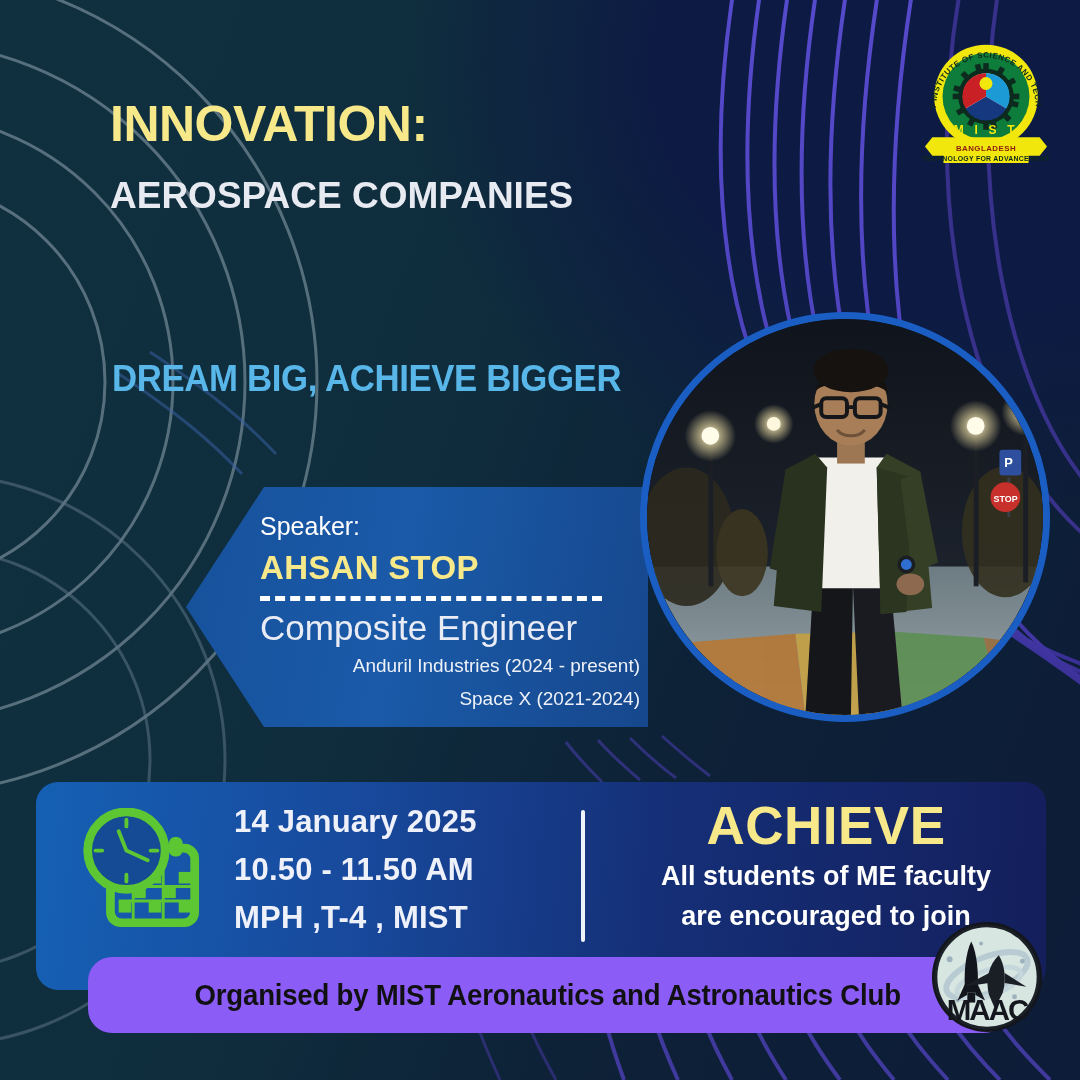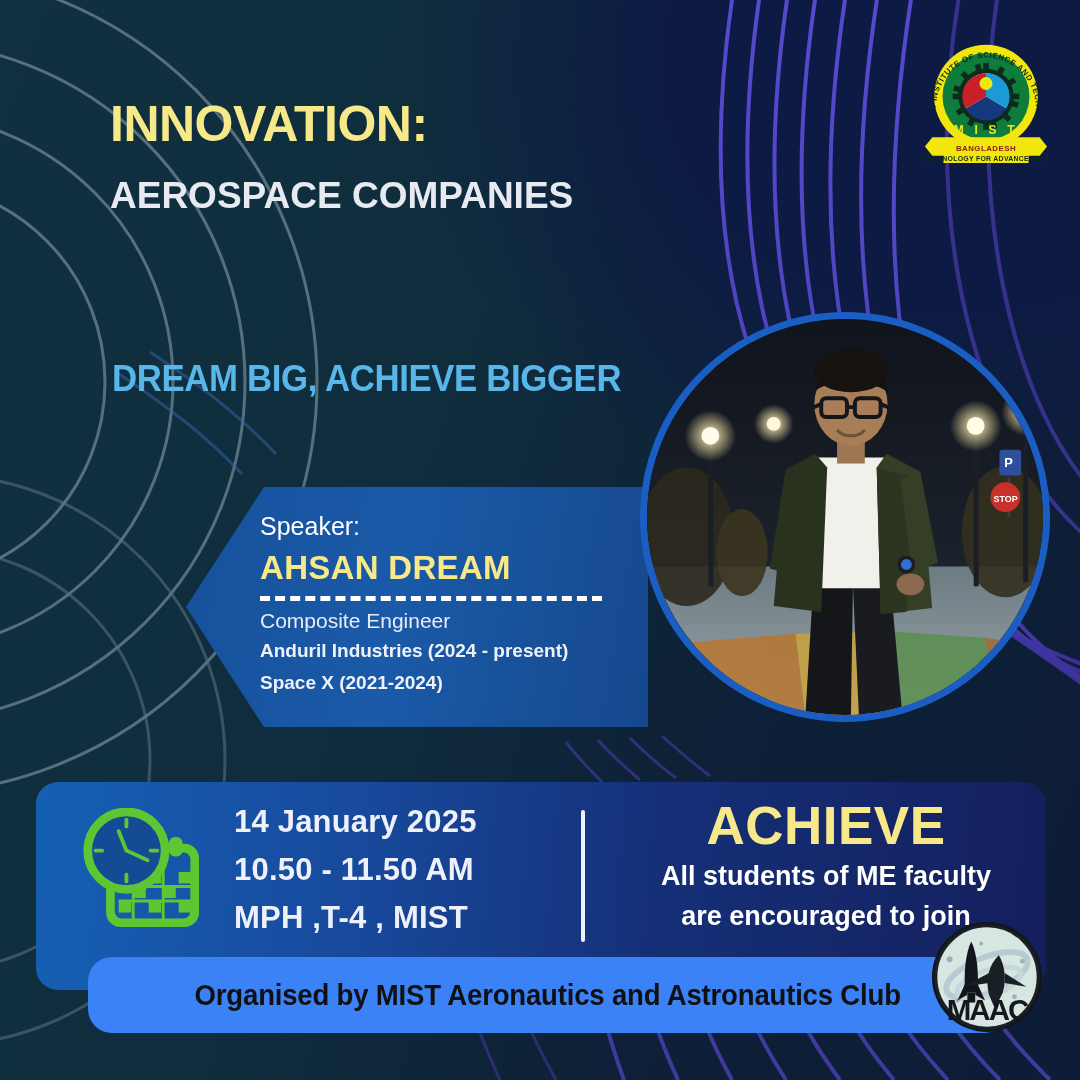--- a/index.html
+++ b/index.html
@@ -48,22 +48,22 @@
   }
   .sp-label { font-size:25px; color:#ffffff; font-weight:normal; line-height:1.1; }
   .sp-name {
     font-size:33px; font-weight:bold; color:#f7e98a;
     margin-top:8px; letter-spacing:0.3px;
   }
   .sp-divider {
     margin:9px 0 8px 0; width:342px; height:0;
     border-top:5px dashed #ffffff;
   }
-  .sp-role { font-size:21px; color:#e9ecf5; line-height:1.1; }
-  .sp-aff { font-size:19px; font-weight:bold; color:#eef1f8; line-height:1.45; margin-top:5px; }
+  .sp-role { font-size:35px; color:#e9ecf5; line-height:1.1; }
+  .sp-aff { font-size:19px; font-weight:normal; color:#eef1f8; line-height:1.45; margin-top:5px;text-align:right; }
 
   
   .photo-ring {
     position:absolute; left:640px; top:312px; width:410px; height:410px;
     border-radius:50%;
     border:7px solid #1a5ec4;
     overflow:hidden;
     background:#0b1320;
   }
   .photo-inner { position:absolute; inset:0; border-radius:50%; overflow:hidden; }
@@ -84,21 +84,21 @@
   }
   .day-block { position:absolute; left:590px; top:14px; width:400px; text-align:center; }
   .day-name {
     font-size:53px; font-weight:bold; color:#f7e98a; letter-spacing:0.5px; line-height:1.12;
   }
   .day-note { font-size:27px; font-weight:bold; color:#ffffff; line-height:1.33; margin-top:4px; }
 
   
   .org-bar {
     position:absolute; left:88px; top:957px; width:920px; height:76px;
-    background:#3b82f6; border-radius:24px;
+    background:#8b5cf6; border-radius:24px;
     display:flex; align-items:center; justify-content:center;
   }
   .org-text {
     font-size:29px; font-weight:bold; color:#111114; letter-spacing:-0.2px;
     transform:scaleX(0.95);
   }
 
   
   .mist-logo { position:absolute; left:912px; top:28px; width:148px; height:148px; }
   .maac-logo { position:absolute; left:928px; top:918px; width:118px; height:118px; }
@@ -238,21 +238,21 @@
     </div>
     <div class="title-sub">
       <div>AEROSPACE COMPANIES</div>
     </div>
   </div>
 
   <div class="tagline">DREAM BIG, ACHIEVE BIGGER</div>
 
   <div class="speaker-banner">
     <div class="sp-label">Speaker:</div>
-    <div class="sp-name">AHSAN DREAM</div>
+    <div class="sp-name">AHSAN STOP</div>
     <div class="sp-divider"></div>
     <div class="sp-role">Composite Engineer</div>
     <div class="sp-aff">Anduril Industries (2024 - present)</div>
     <div class="sp-aff">Space X (2021-2024)</div>
   </div>
 
   <div class="photo-ring">
     <div class="photo-inner">
       <svg class="photo-svg" viewBox="0 0 400 400" preserveAspectRatio="xMidYMid slice">
         <defs>

